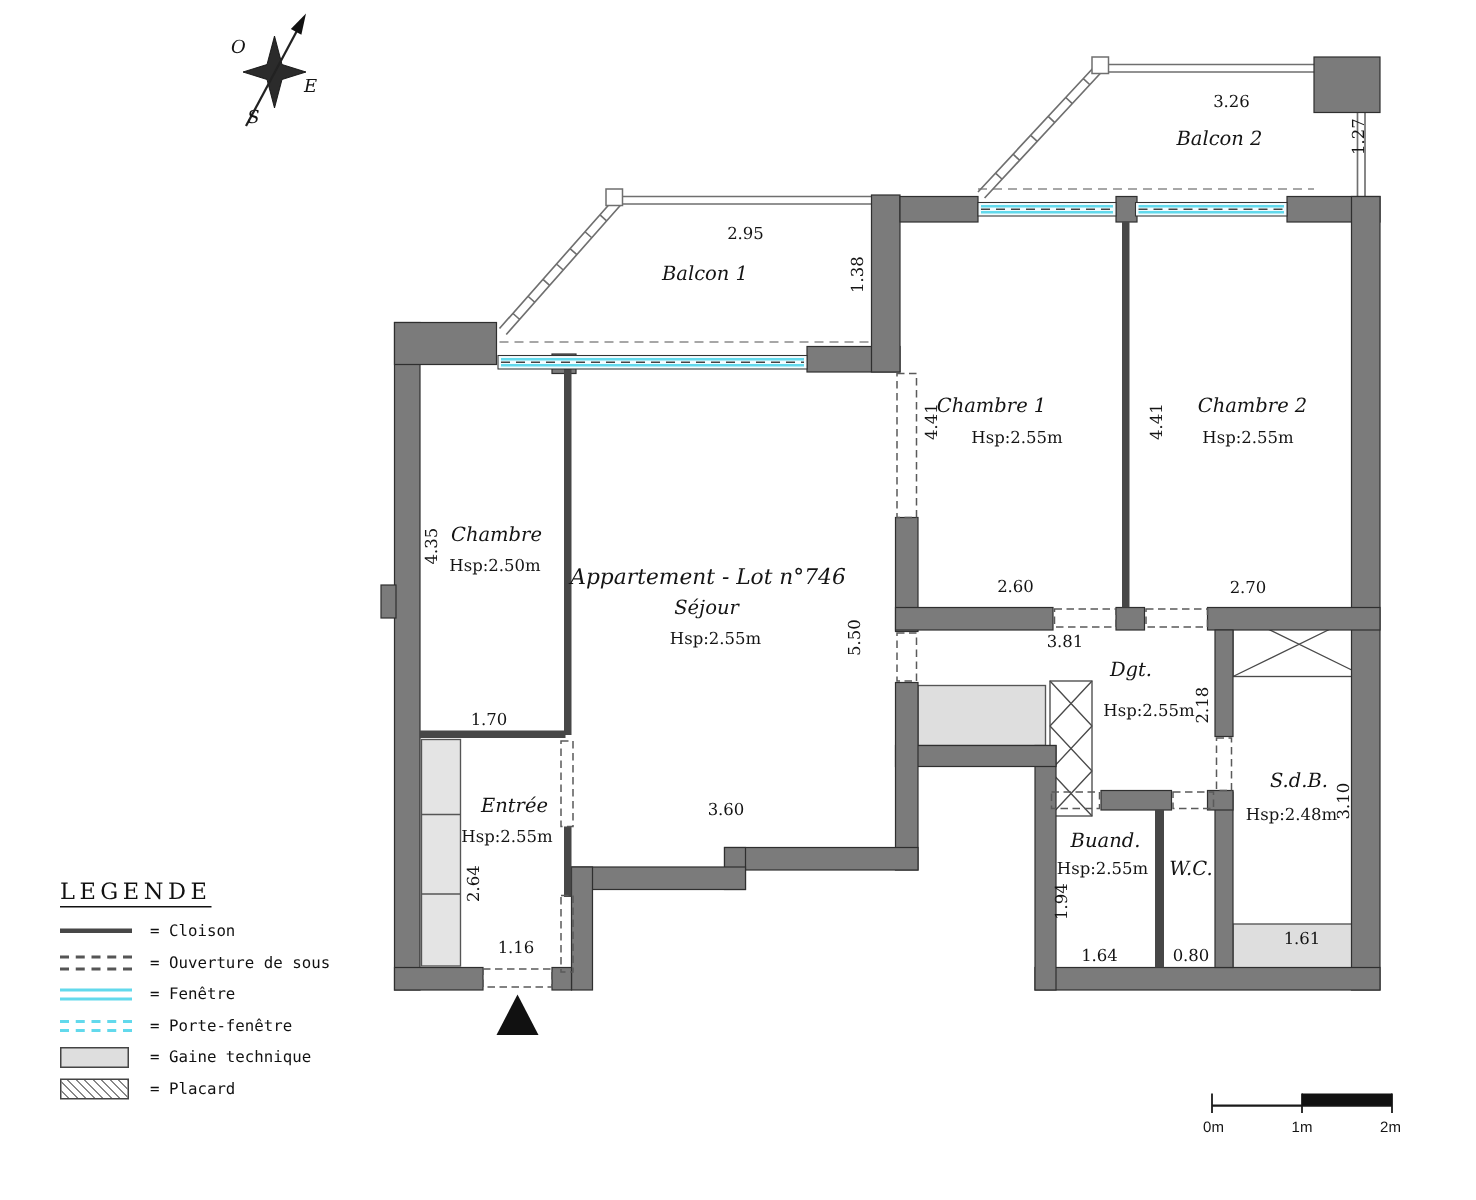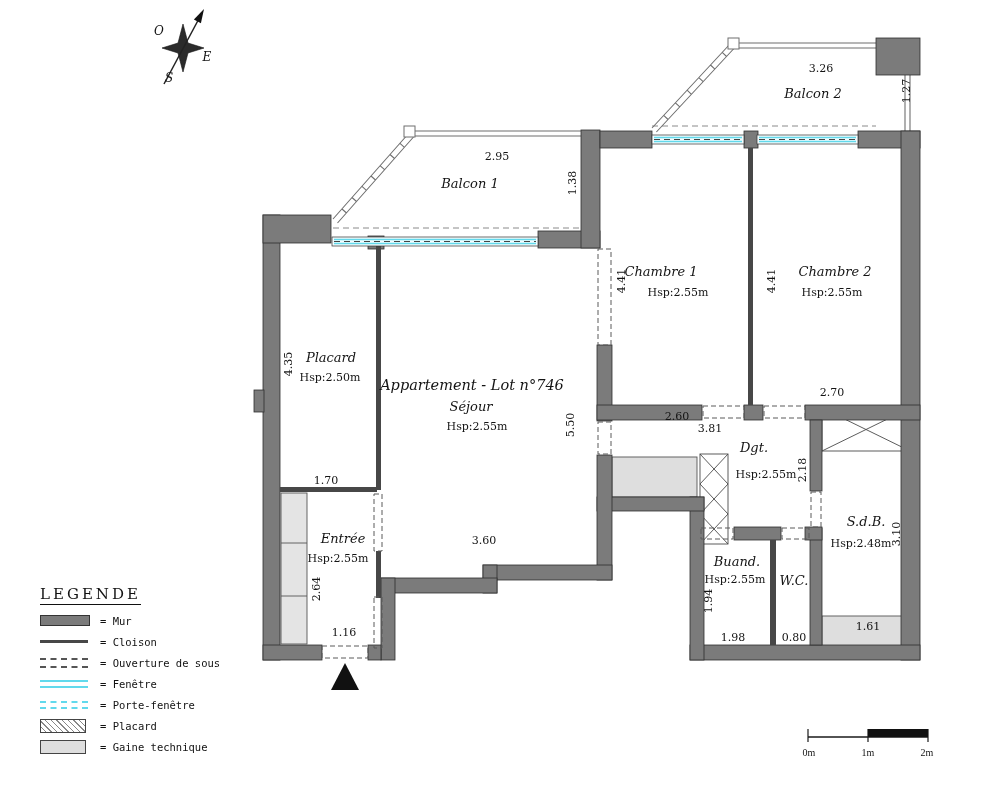--- a/index.html
+++ b/index.html
@@ -6,21 +6,21 @@
   #stage{position:relative;width:984px;height:800px;background:#fff;overflow:hidden;
          font-family:"DejaVu Serif","Liberation Serif",serif;}
   svg{position:absolute;left:0;top:0;}
   .lbl{position:absolute;transform:translate(-50%,-50%);white-space:nowrap;color:#141414;
        font-family:"DejaVu Serif","Liberation Serif",serif;}
   .room{font-style:italic;font-size:13px;}
   .big{font-style:italic;font-size:14.5px;}
   .hsp{font-size:11px;text-align:right;}
   .dim{font-size:11px;}
   .lbl.v{transform:translate(-50%,-50%) rotate(-90deg);}
-  .scl{font-size:10px;font-family:Liberation Serif, serif;}
+  .scl{font-size:10px;font-family:Liberation Sans, sans-serif;}
   .cmp{font-style:italic;font-size:12px;}
   
   .legend{position:absolute;left:40px;top:584px;width:240px;}
   .legend-title{display:inline-block;font-size:15px;letter-spacing:3px;color:#111;
                 border-bottom:1.5px solid #111;padding-bottom:1px;margin-bottom:5px;}
   .lrow{display:flex;align-items:center;height:21px;}
   .sw{width:60px;display:flex;align-items:center;}
   .ltxt,.sw-hsp{font-size:10.5px;color:#111;font-family:"DejaVu Sans Mono","Liberation Mono",monospace;}
   .sw-mur{width:48px;height:9px;background:#7b7b7b;border:1px solid #333;}
   .sw-cloison{width:48px;height:3px;background:#474747;}
@@ -171,24 +171,24 @@
   <div class="lbl dim v" style="left:906px;top:91px">1.27</div>
   <div class="lbl dim" style="left:497px;top:156px">2.95</div>
   <div class="lbl dim v" style="left:572px;top:183px">1.38</div>
 
   <div class="lbl room" style="left:661px;top:271px">Chambre 1</div>
   <div class="lbl hsp" style="left:678px;top:292px">Hsp:2.55m</div>
   <div class="lbl room" style="left:835px;top:271px">Chambre 2</div>
   <div class="lbl hsp" style="left:832px;top:292px">Hsp:2.55m</div>
   <div class="lbl dim v" style="left:621px;top:281px">4.41</div>
   <div class="lbl dim v" style="left:771px;top:281px">4.41</div>
-  <div class="lbl dim" style="left:677px;top:416px">2.60</div>
+  <div class="lbl dim" style="left:677px;top:391px">2.60</div>
   <div class="lbl dim" style="left:832px;top:392px">2.70</div>
 
-  <div class="lbl room" style="left:331px;top:357px">Placard</div>
+  <div class="lbl room" style="left:331px;top:357px">Chambre</div>
   <div class="lbl hsp" style="left:330px;top:377px">Hsp:2.50m</div>
   <div class="lbl dim v" style="left:288px;top:364px">4.35</div>
   <div class="lbl dim" style="left:326px;top:480px">1.70</div>
 
   <div class="lbl big" style="left:472px;top:385px">Appartement - Lot n°746</div>
   <div class="lbl room" style="left:471px;top:406px">Séjour</div>
   <div class="lbl hsp" style="left:477px;top:426px">Hsp:2.55m</div>
   <div class="lbl dim v" style="left:570px;top:425px">5.50</div>
   <div class="lbl dim" style="left:484px;top:540px">3.60</div>
 
@@ -203,39 +203,33 @@
   <div class="lbl dim v" style="left:802px;top:470px">2.18</div>
 
   <div class="lbl room" style="left:866px;top:521px">S.d.B.</div>
   <div class="lbl hsp" style="left:861px;top:543px">Hsp:2.48m</div>
   <div class="lbl dim v" style="left:896px;top:534px">3.10</div>
   <div class="lbl dim" style="left:868px;top:626px">1.61</div>
 
   <div class="lbl room" style="left:737px;top:561px">Buand.</div>
   <div class="lbl hsp" style="left:735px;top:579px">Hsp:2.55m</div>
   <div class="lbl dim v" style="left:708px;top:601px">1.94</div>
-  <div class="lbl dim" style="left:733px;top:637px">1.98</div>
+  <div class="lbl dim" style="left:733px;top:637px">1.64</div>
 
   <div class="lbl room" style="left:794px;top:580px">W.C.</div>
   <div class="lbl dim" style="left:794px;top:637px">0.80</div>
 
   <div class="lbl scl" style="left:809px;top:752px">0m</div>
   <div class="lbl scl" style="left:868px;top:752px">1m</div>
   <div class="lbl scl" style="left:927px;top:752px">2m</div>
 
   <div class="legend">
     <div class="legend-title">LEGENDE</div>
     <div class="lrow">
       <div class="sw">
-          <div class="sw-mur"></div>
-        </div>
-      <div class="ltxt">= Mur</div>
-    </div>
-    <div class="lrow">
-      <div class="sw">
           <div class="sw-cloison"></div>
         </div>
       <div class="ltxt">= Cloison</div>
     </div>
     <div class="lrow">
       <div class="sw">
           <div class="sw-porte"></div>
         </div>
       <div class="ltxt">= Ouverture de sous</div>
     </div>
@@ -246,25 +240,25 @@
       <div class="ltxt">= Fenêtre</div>
     </div>
     <div class="lrow">
       <div class="sw">
           <div class="sw-pfen"></div>
         </div>
       <div class="ltxt">= Porte-fenêtre</div>
     </div>
     <div class="lrow">
       <div class="sw">
+          <div class="sw-gaine"></div>
+        </div>
+      <div class="ltxt">= Gaine technique</div>
+    </div>
+    <div class="lrow">
+      <div class="sw">
           <div class="sw-placard"></div>
         </div>
       <div class="ltxt">= Placard</div>
     </div>
-    <div class="lrow">
-      <div class="sw">
-          <div class="sw-gaine"></div>
-        </div>
-      <div class="ltxt">= Gaine technique</div>
-    </div>
   </div>
 
 </div>
 
 </body></html>

